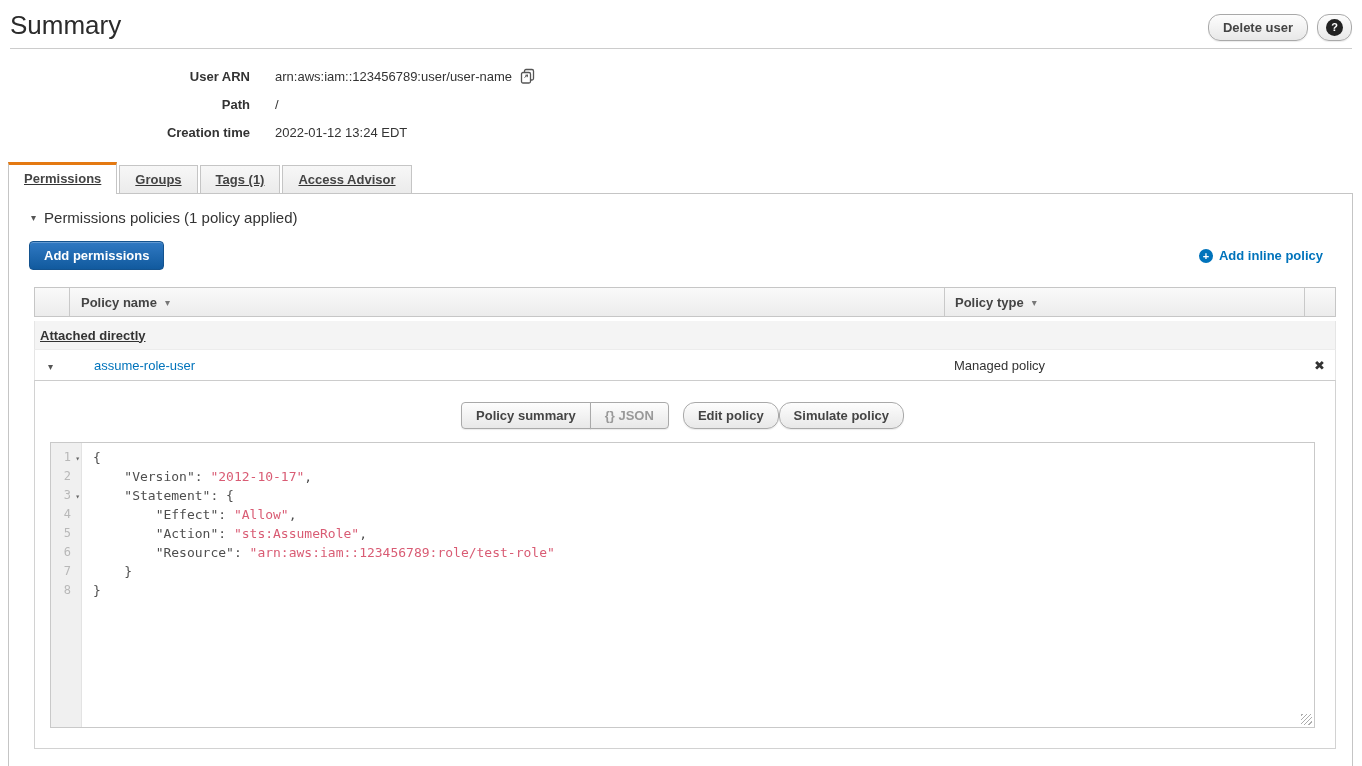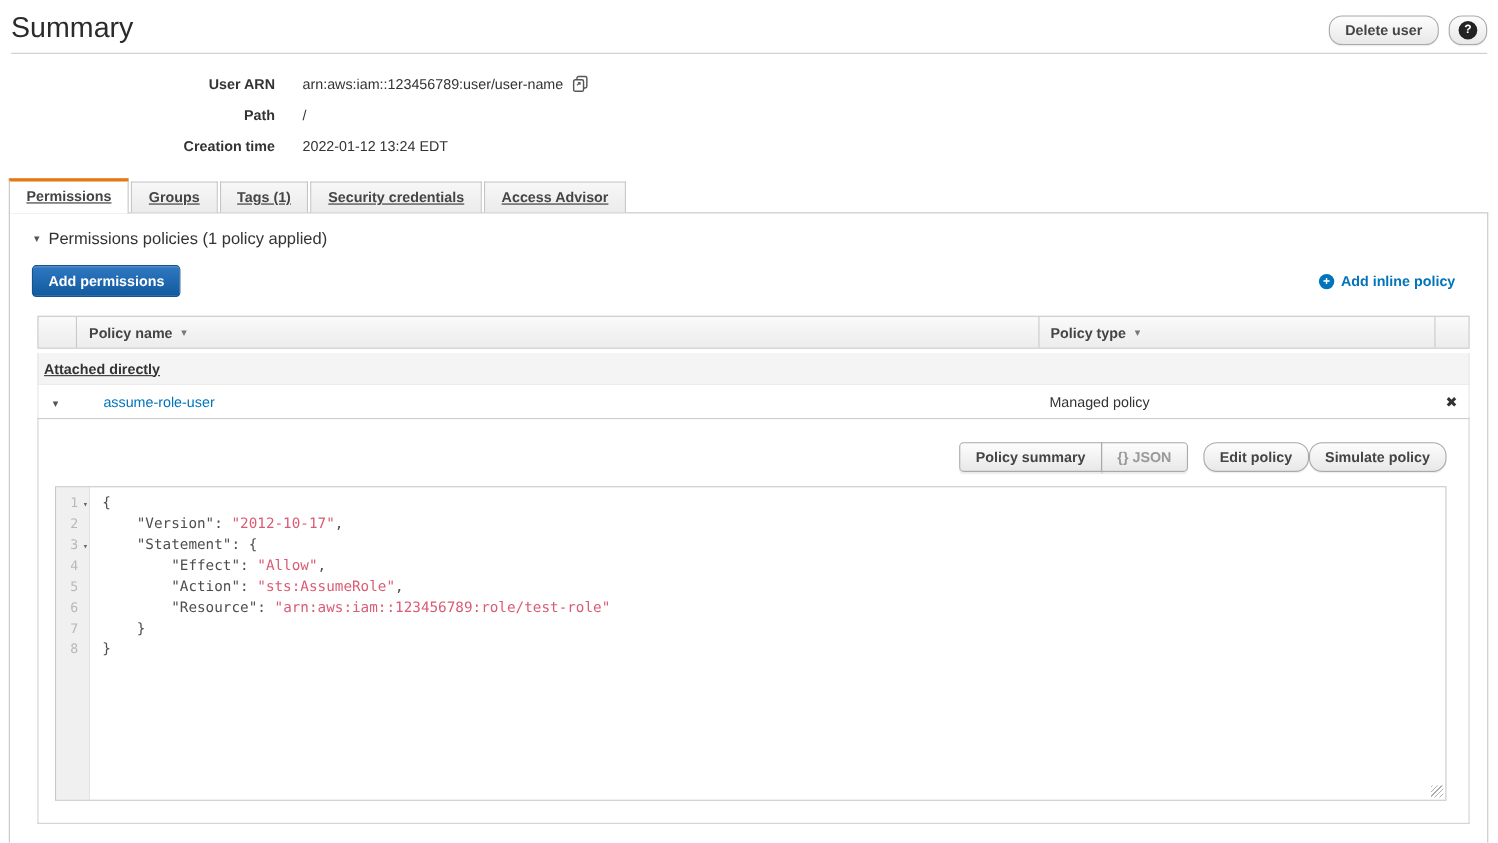--- a/index.html
+++ b/index.html
@@ -63,21 +63,21 @@
   .row-expander { width:34px; flex:none; padding-left:13px; cursor:pointer; }
   .row-name { flex:1; padding-left:25px; }
   .row-name a { color:#0073bb; text-decoration:none; cursor:pointer; }
   .row-type { width:360px; flex:none; padding-left:10px; color:#333; }
   .row-actions { width:31px; flex:none; text-align:center; }
   .close-x { color:#333; font-size:13px; cursor:pointer; line-height:1; }
 
   
   .t-expanded { border:1px solid #d2d2d2; border-top:1px solid #cicccc; border-top:1px solid #cccccc;
     background:#fff; padding:21px 20px 20px 15px; }
-  .detail-buttons { display:flex; justify-content:flex-end; align-items:center; }
+  .detail-buttons { display:flex; justify-content:center; align-items:center; }
   .seg-group { display:inline-flex; }
   .seg-group .gbtn:first-child { border-radius:4px 0 0 4px; }
   .seg-group .gbtn:last-child { border-radius:0 4px 4px 0; margin-left:-1px; color:#999; }
   .edit-btn { margin-left:14px; }
 
   .code-editor { position:relative; margin-top:13px; height:286px; border:1px solid #c9c9c9;
     background:linear-gradient(to right,#f0f0f0 30px,#e3e3e3 30px,#e3e3e3 31px,#ffffff 31px);
     font-family:"DejaVu Sans Mono","Liberation Mono",monospace; font-size:13px; overflow:hidden; cursor:text; }
   .code-lines { padding-top:5px; }
   .cl { display:flex; line-height:19px; }
@@ -130,21 +130,20 @@
     <div class="detail-value">
         <span>2022-01-12 13:24 EDT</span>
       </div>
   </div>
 </div>
 
 <div class="tabs">
   <div class="tab active">Permissions</div>
   <div class="tab">Groups</div>
   <div class="tab">Tags (1)</div>
-  <div class="tab">Security credentials</div>
   <div class="tab">Access Advisor</div>
 </div>
 
 <div class="panel">
 
   <div class="section-title-row">
     <span class="caret">▾</span>
     <span>Permissions policies (1 policy applied)</span>
   </div>
 

